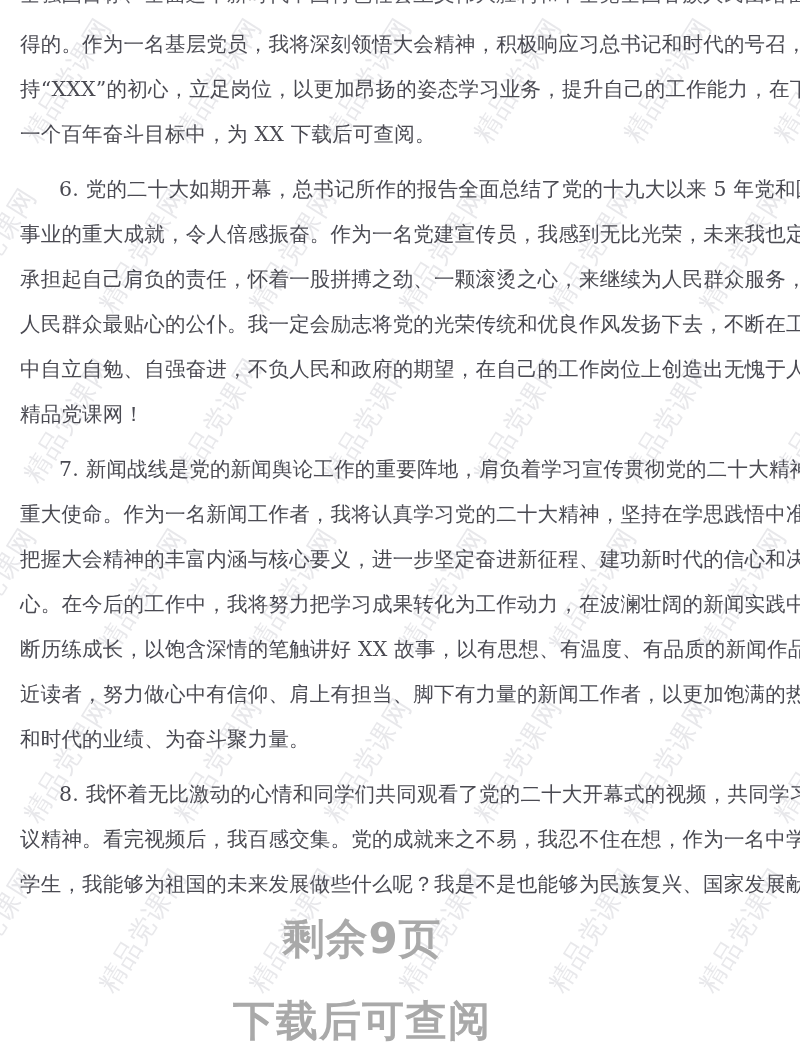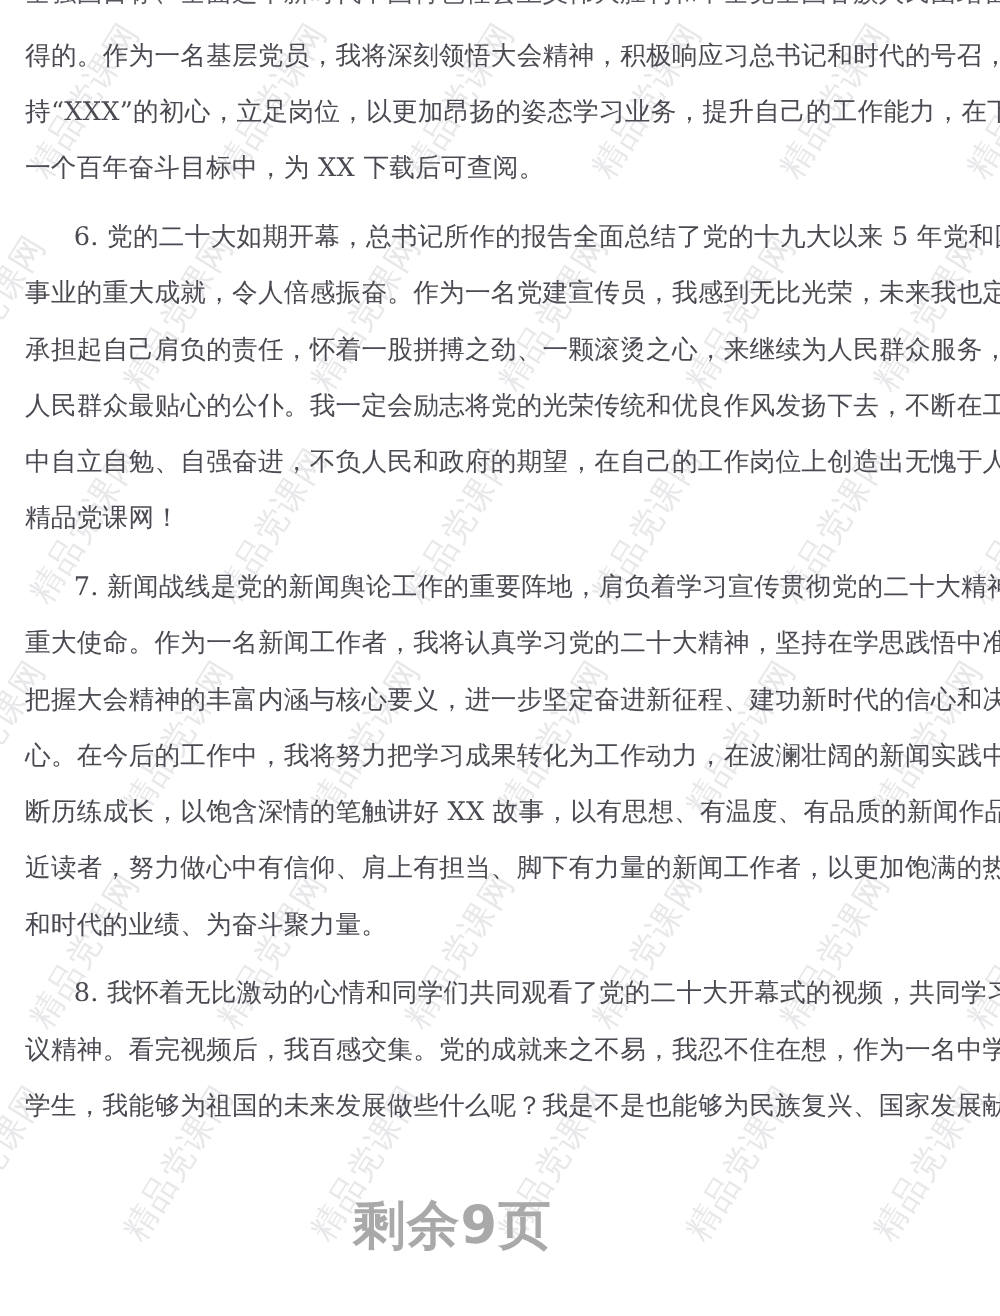--- a/index.html
+++ b/index.html
@@ -772,15 +772,16 @@
         <span>一</span>
         <span>名</span>
         <span>中</span>
         <span>学</span>
       </div>
       <div class="text-line" style="top: 862px;">学生，我能够为祖国的未来发展做些什么呢？我是不是也能够为民族复兴、国家发展献出</div>
     </div>
 
   <div id="bottom-banner">
     <span class="banner-text">剩余9页</span>
+    <span class="banner-text">下载后可查阅</span>
   </div>
 
 </div>
 
 </body></html>

